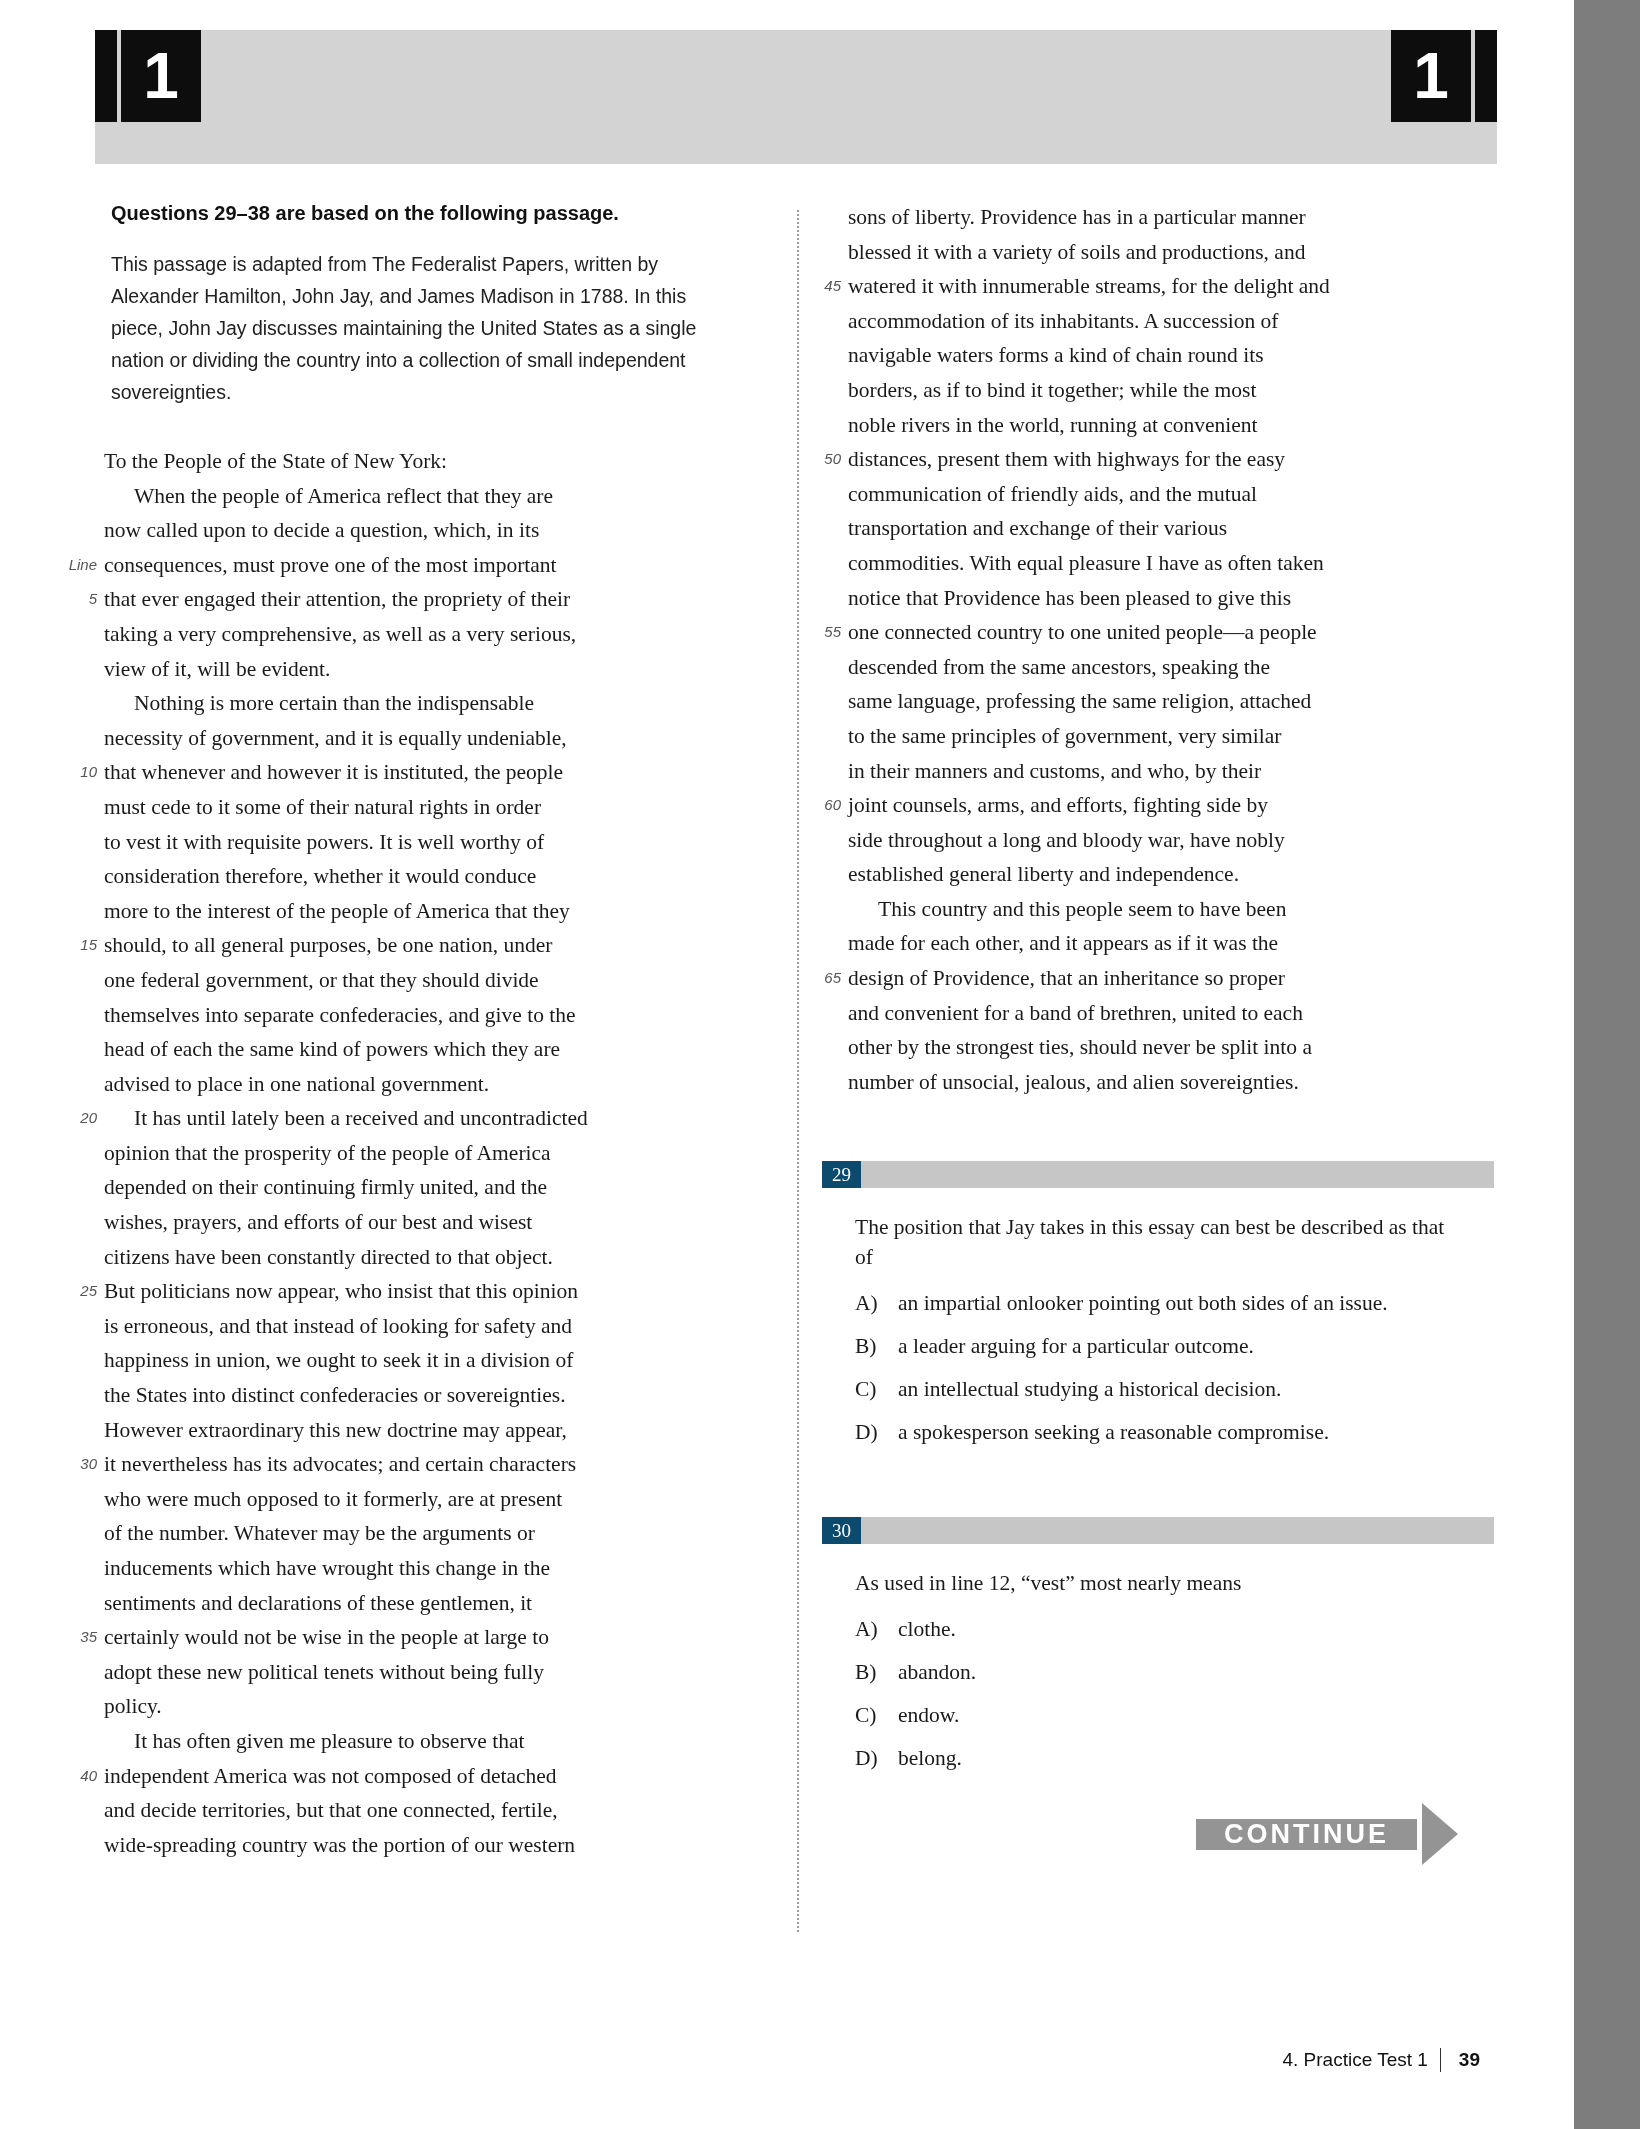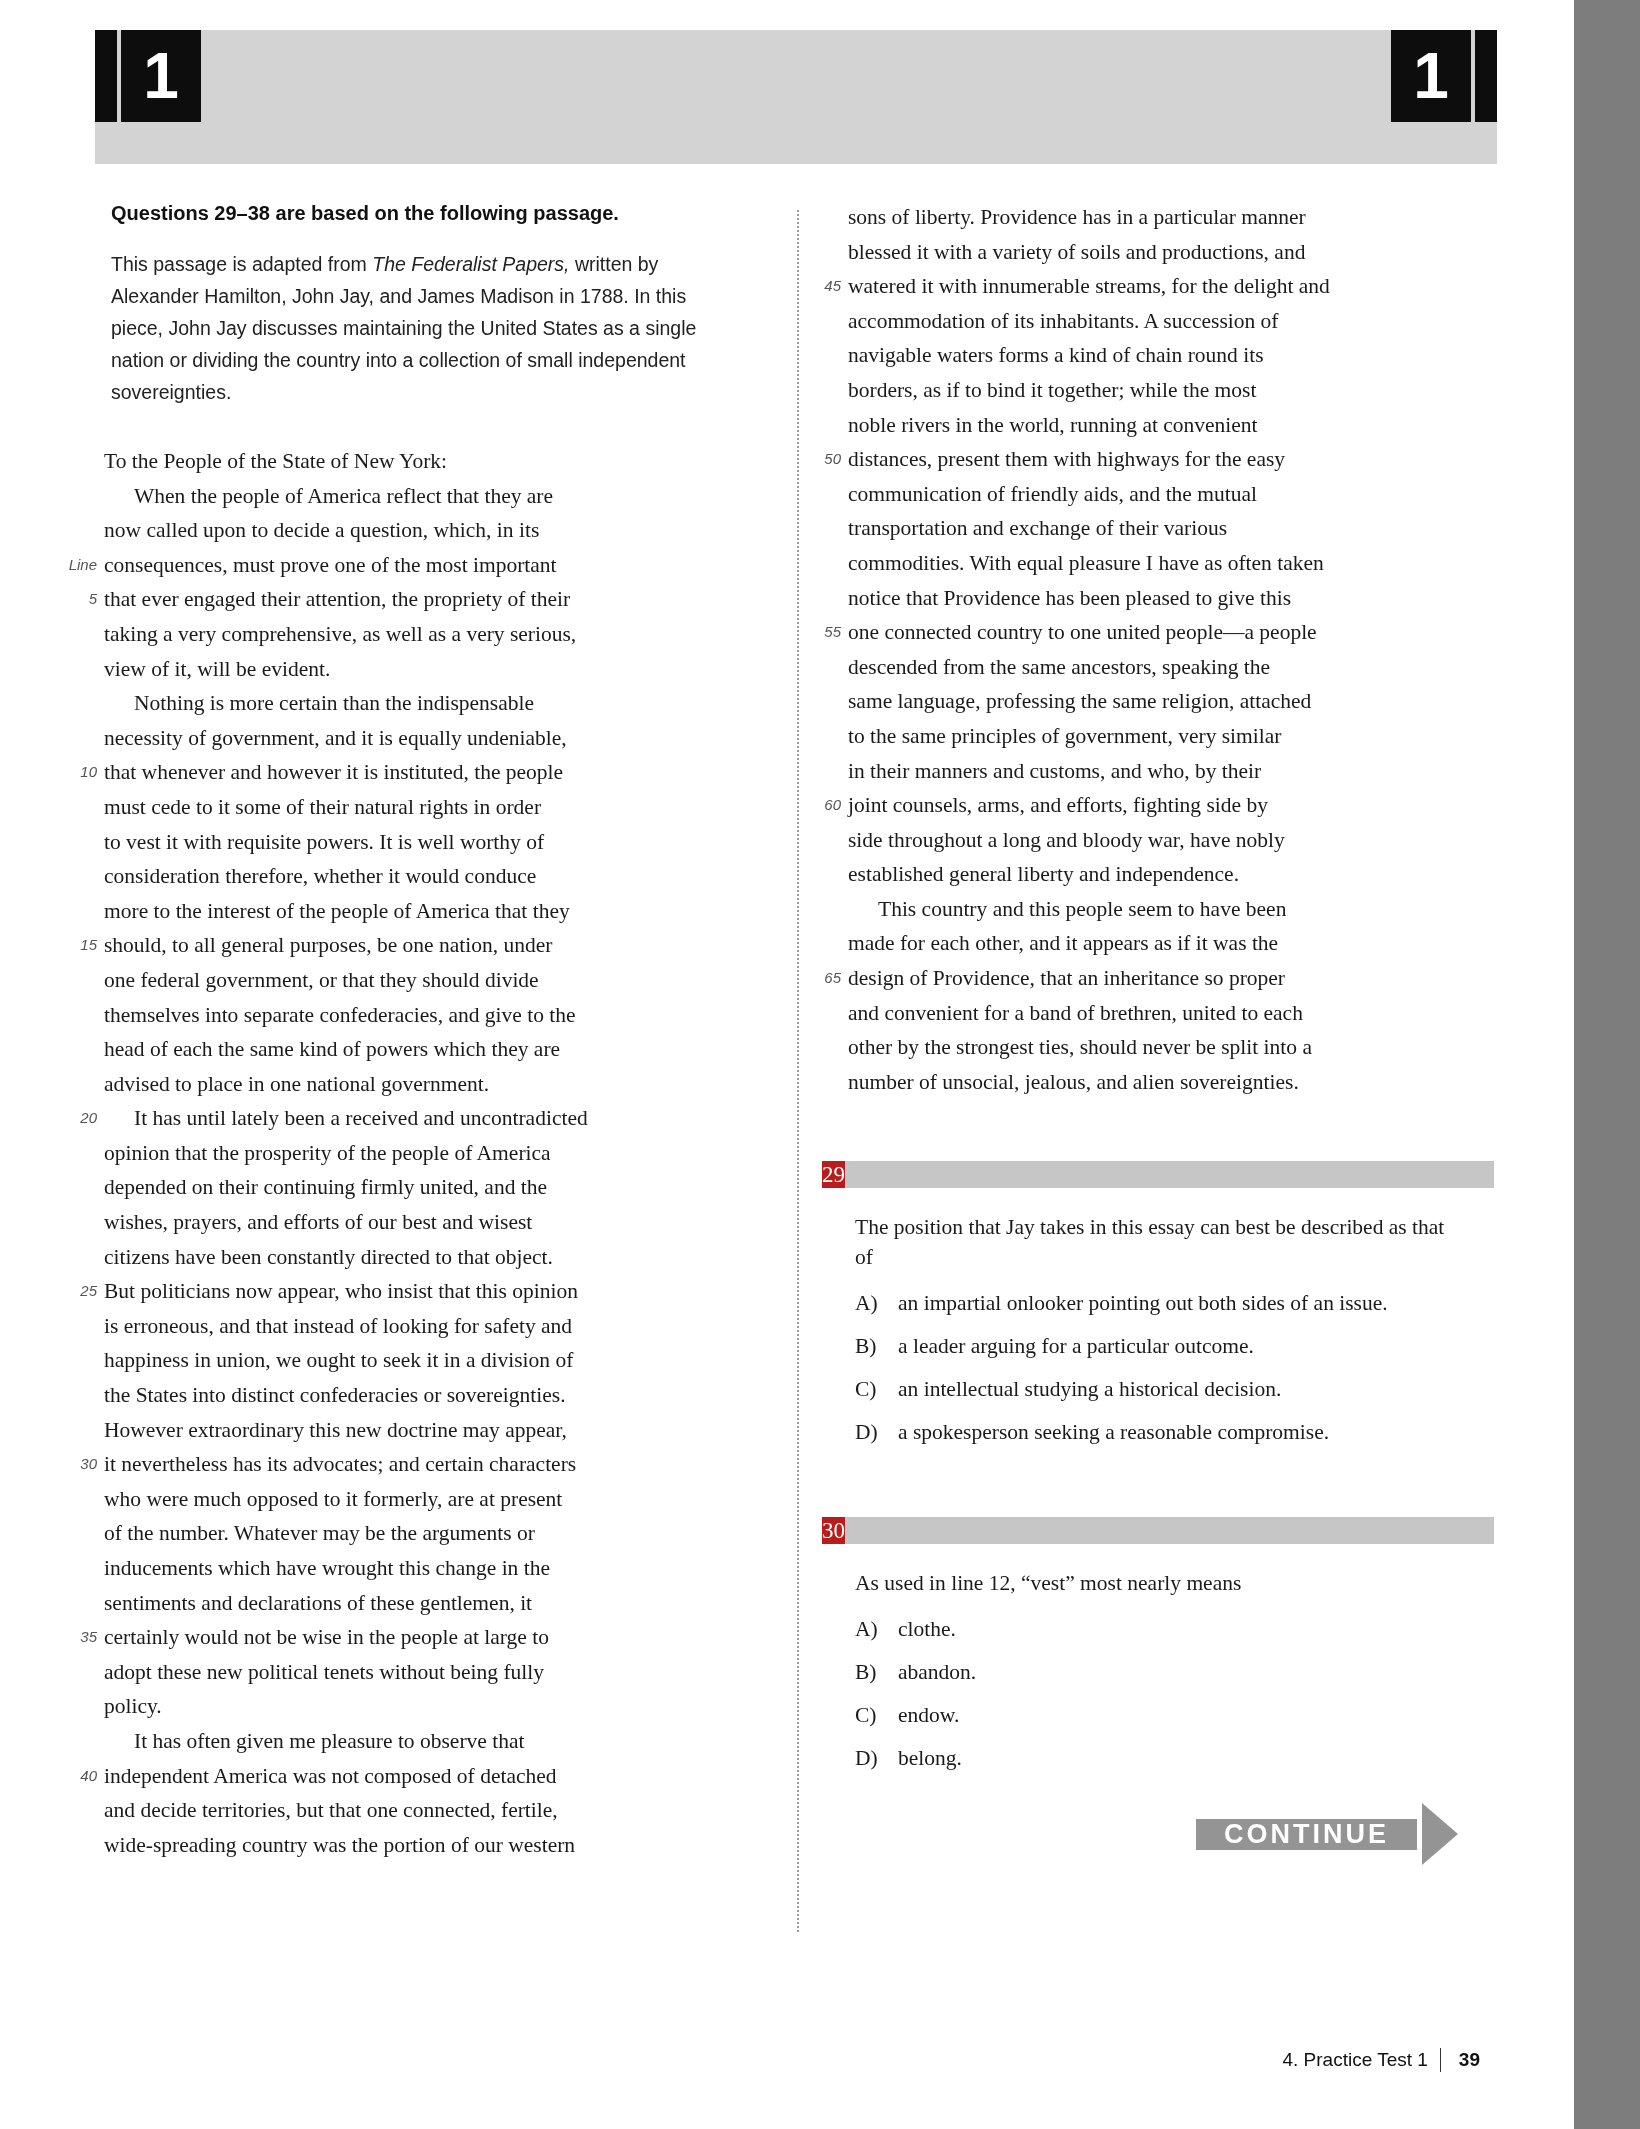--- a/index.html
+++ b/index.html
@@ -45,21 +45,21 @@
     color:#555; text-align:right; flex:0 0 40px; padding-right:7px; line-height:34.6px;
   }
   .col-right .lnum { flex:0 0 26px; }
   .ltext.indent { padding-left:30px; }
 
   
   .question:first-child { margin-top:62px; }
   .question + .question { margin-top:70px; }
   .qbar { height:27px; background:#c6c6c6; display:flex; align-items:stretch; }
   .qnum {
-    background:#b91c1c; color:#fff; font-size:23px; padding:0 0;
+    background:#0c4a6e; color:#fff; font-size:19px; padding:0 10px;
     display:flex; align-items:center; font-family:"Liberation Serif", serif;
   }
   .qstem { margin:24px 0 0 33px; font-size:21.5px; line-height:30px; max-width:600px; }
   .choices { margin-top:16px; margin-left:33px; }
   .choice { display:flex; margin-bottom:13px; font-size:21.5px; line-height:30px; }
   .cletter { flex:0 0 43px; }
   .ctext { max-width:540px; }
 
   
   .continue-row { display:flex; justify-content:flex-end; align-items:center; margin-top:30px; padding-right:36px; }
@@ -96,21 +96,21 @@
     <div class="hb-right">
       <div class="hb-num">1</div>
       <div class="hb-strip"></div>
     </div>
   </div>
 
   <div class="divider"></div>
 
   <div class="col-left">
     <h2 class="pheading">Questions 29–38 are based on the following passage.</h2>
-    <p class="pintro"><span>This passage is adapted from </span><span style="font-style: italic;">The Federalist Papers,</span><span> written by Alexander Hamilton, John Jay, and James Madison in 1788. In this piece, John Jay discusses maintaining the United States as a single nation or dividing the country into a collection of small independent sovereignties.</span></p>
+    <p class="pintro"><span>This passage is adapted from </span><span style="">The Federalist Papers,</span><span> written by Alexander Hamilton, John Jay, and James Madison in 1788. In this piece, John Jay discusses maintaining the United States as a single nation or dividing the country into a collection of small independent sovereignties.</span></p>
     <div class="plines">
         <div class="pline">
           <span class="lnum"></span>
           <span class="ltext">To the People of the State of New York:</span>
         </div>
         <div class="pline">
           <span class="lnum"></span>
           <span class="ltext indent">When the people of America reflect that they are</span>
         </div>
         <div class="pline">

